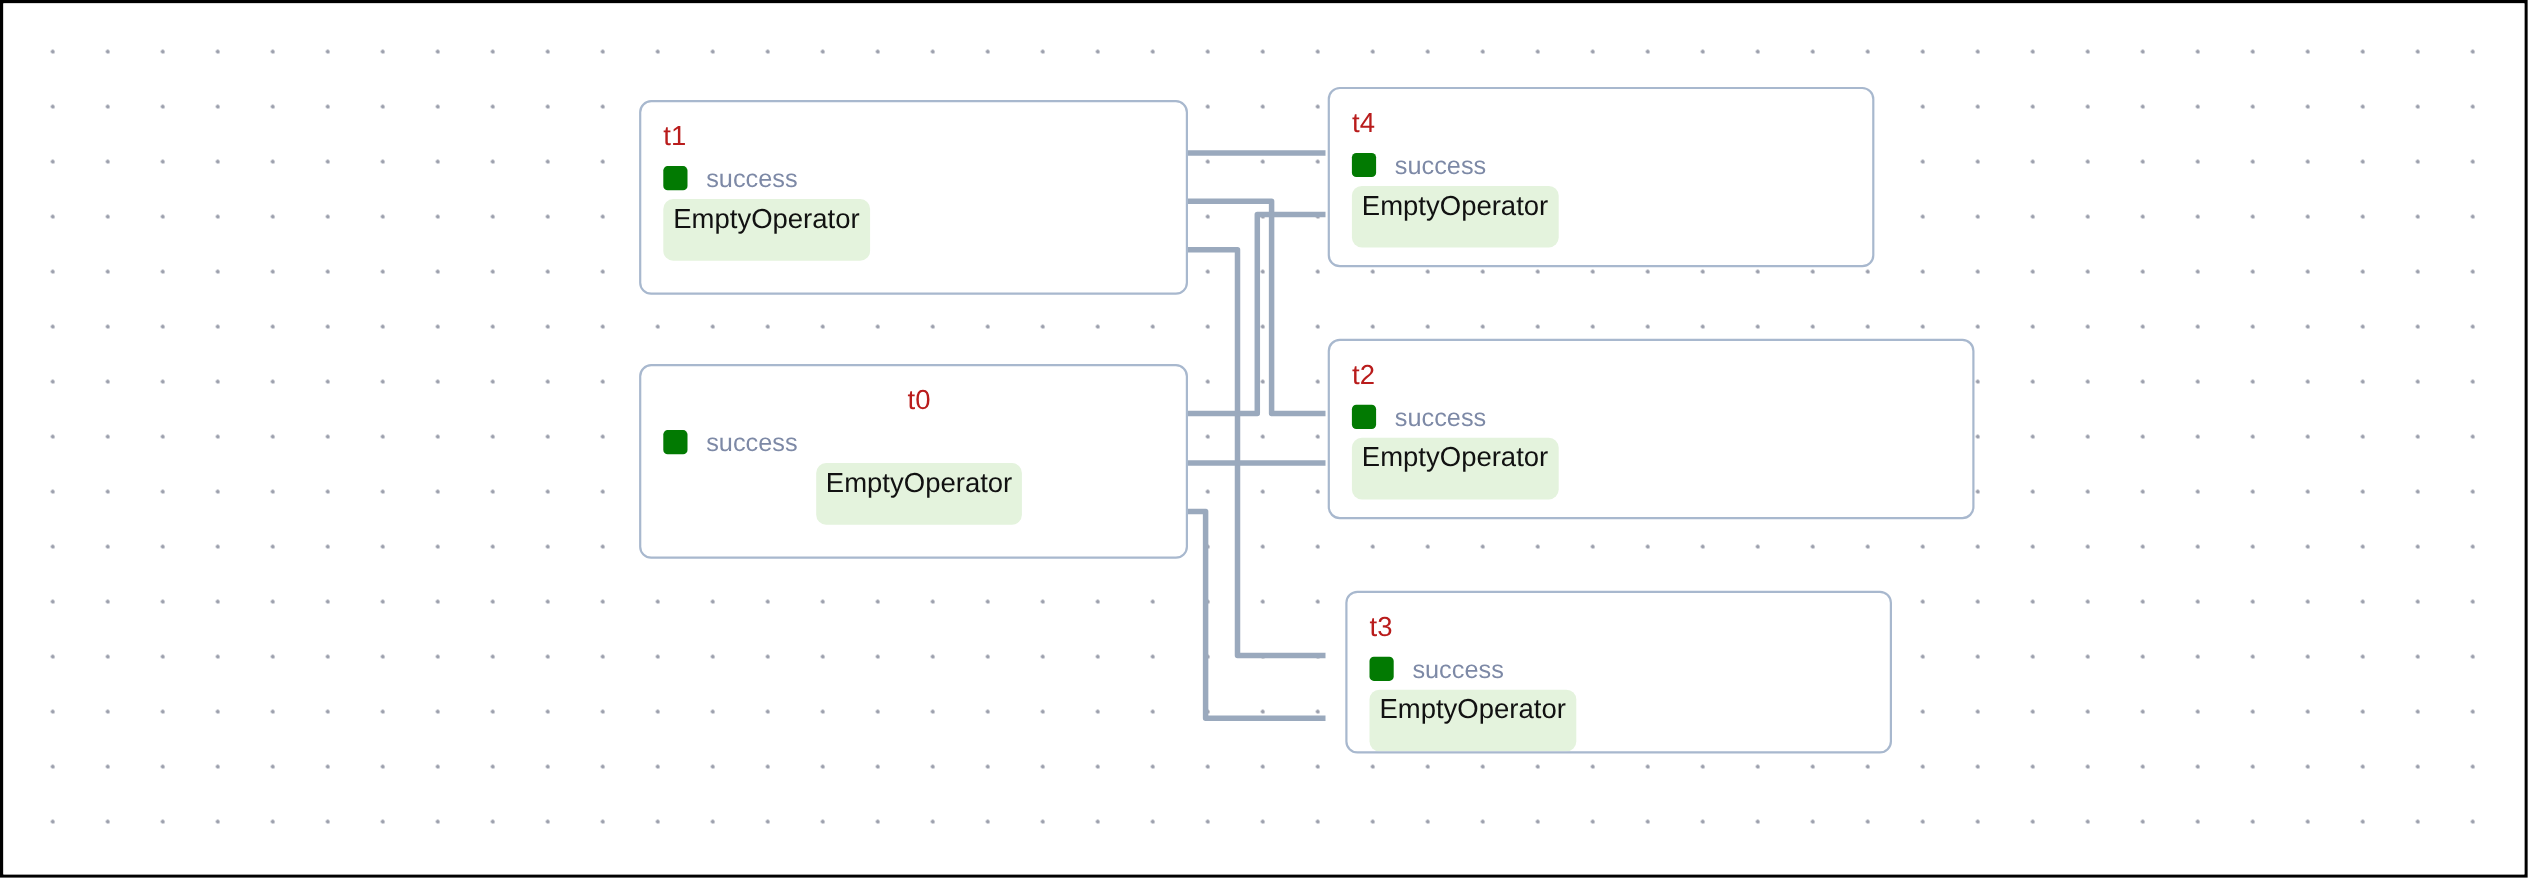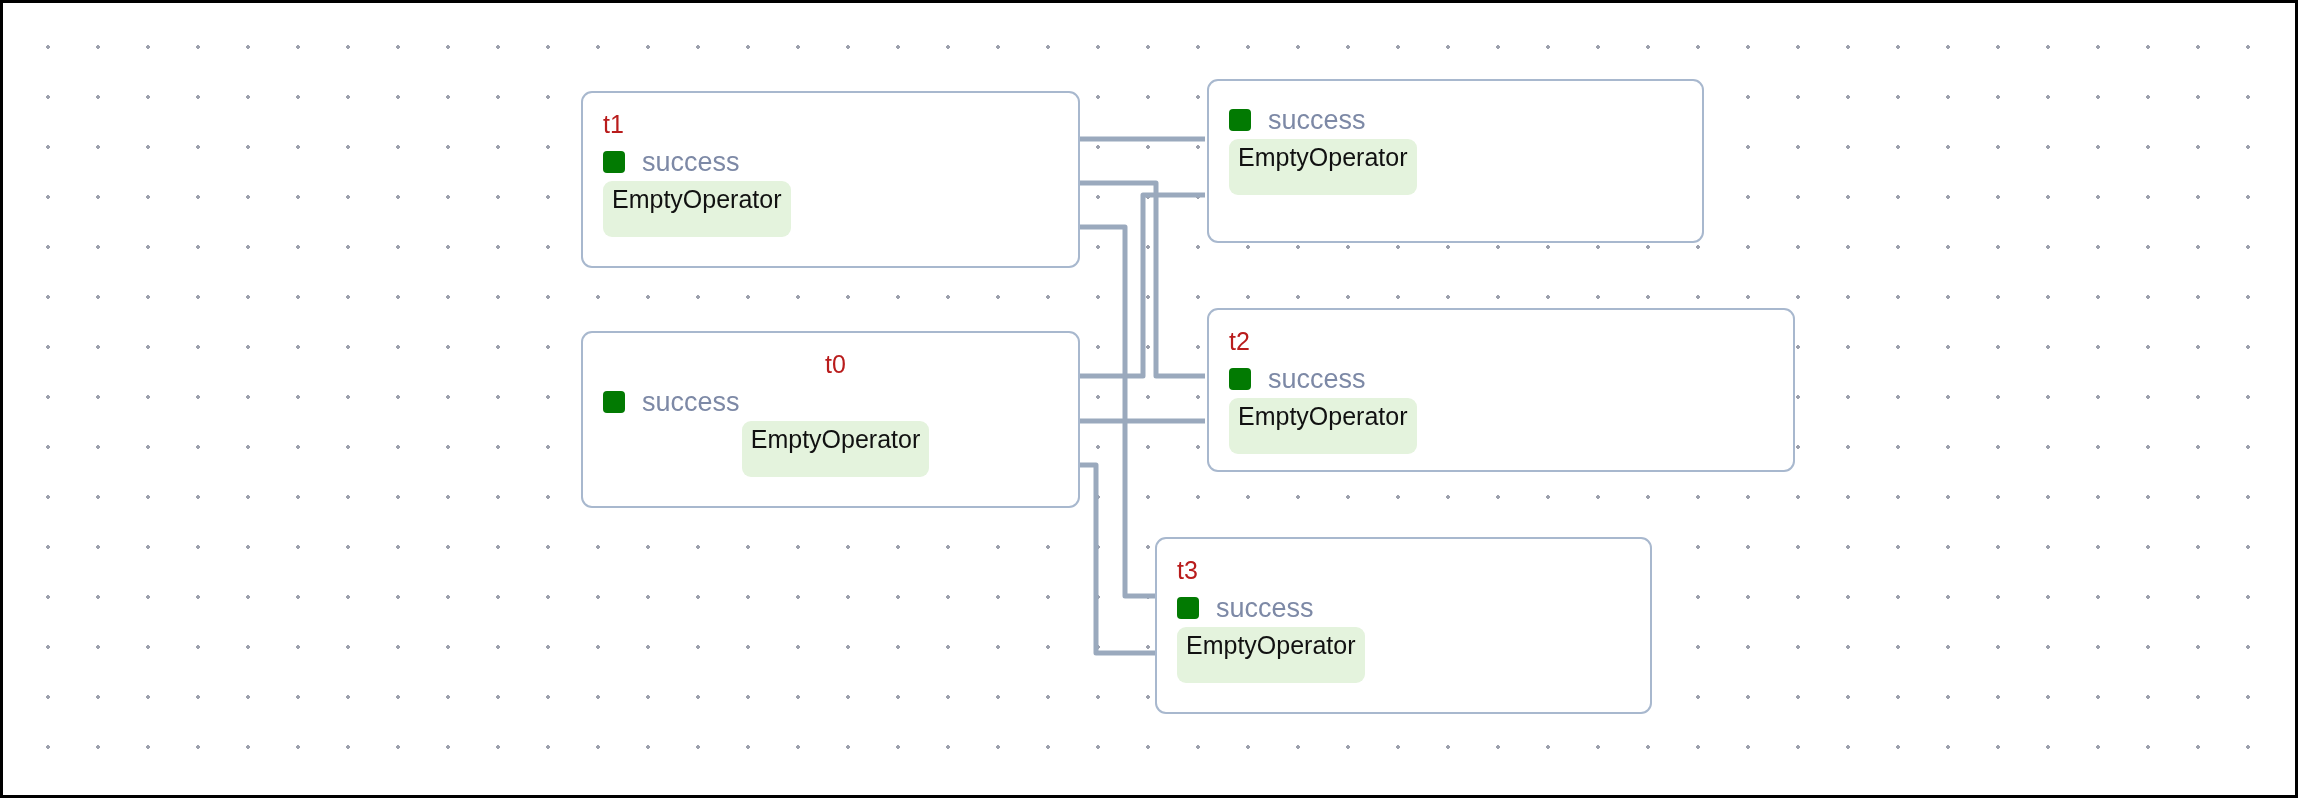--- a/index.html
+++ b/index.html
@@ -65,21 +65,21 @@
   }
   .status-swatch {
     width: 22px;
     height: 22px;
     border-radius: 4px;
     background: #027a02;
     flex: 0 0 auto;
   }
   .status-text {
     margin-left: 17px;
-    font-size: 27px;
+    font-size: 23px;
     line-height: 26px;
     color: #7d89a6;
     white-space: nowrap;
   }
   .node-op {
     display: inline-block;
     margin-top: 5px;
     padding: 3px 9px 23px 9px;
     border-radius: 9px;
     background: #e4f3dd;
@@ -129,40 +129,41 @@
         <div class="node-status">
           <span class="status-swatch"></span>
           <span class="status-text">success</span>
         </div>
         <div><span class="node-op">EmptyOperator</span></div>
       </div>
     </div>
 
     <div class="node" style="left:1204px; top:76px; width:497px; height:164px;">
       <div class="node-inner">
+        <div class="node-title">t4</div>
         <div class="node-status">
           <span class="status-swatch"></span>
           <span class="status-text">success</span>
         </div>
         <div><span class="node-op">EmptyOperator</span></div>
       </div>
     </div>
 
     <div class="node" style="left:1204px; top:305px; width:588px; height:164px;">
       <div class="node-inner">
         <div class="node-title">t2</div>
         <div class="node-status">
           <span class="status-swatch"></span>
           <span class="status-text">success</span>
         </div>
         <div><span class="node-op">EmptyOperator</span></div>
       </div>
     </div>
 
-    <div class="node" style="left:1152px; top:534px; width:497px; height:177px;">
+    <div class="node" style="left:1220px; top:534px; width:497px; height:148px;">
       <div class="node-inner">
         <div class="node-title">t3</div>
         <div class="node-status">
           <span class="status-swatch"></span>
           <span class="status-text">success</span>
         </div>
         <div><span class="node-op">EmptyOperator</span></div>
       </div>
     </div>
 

